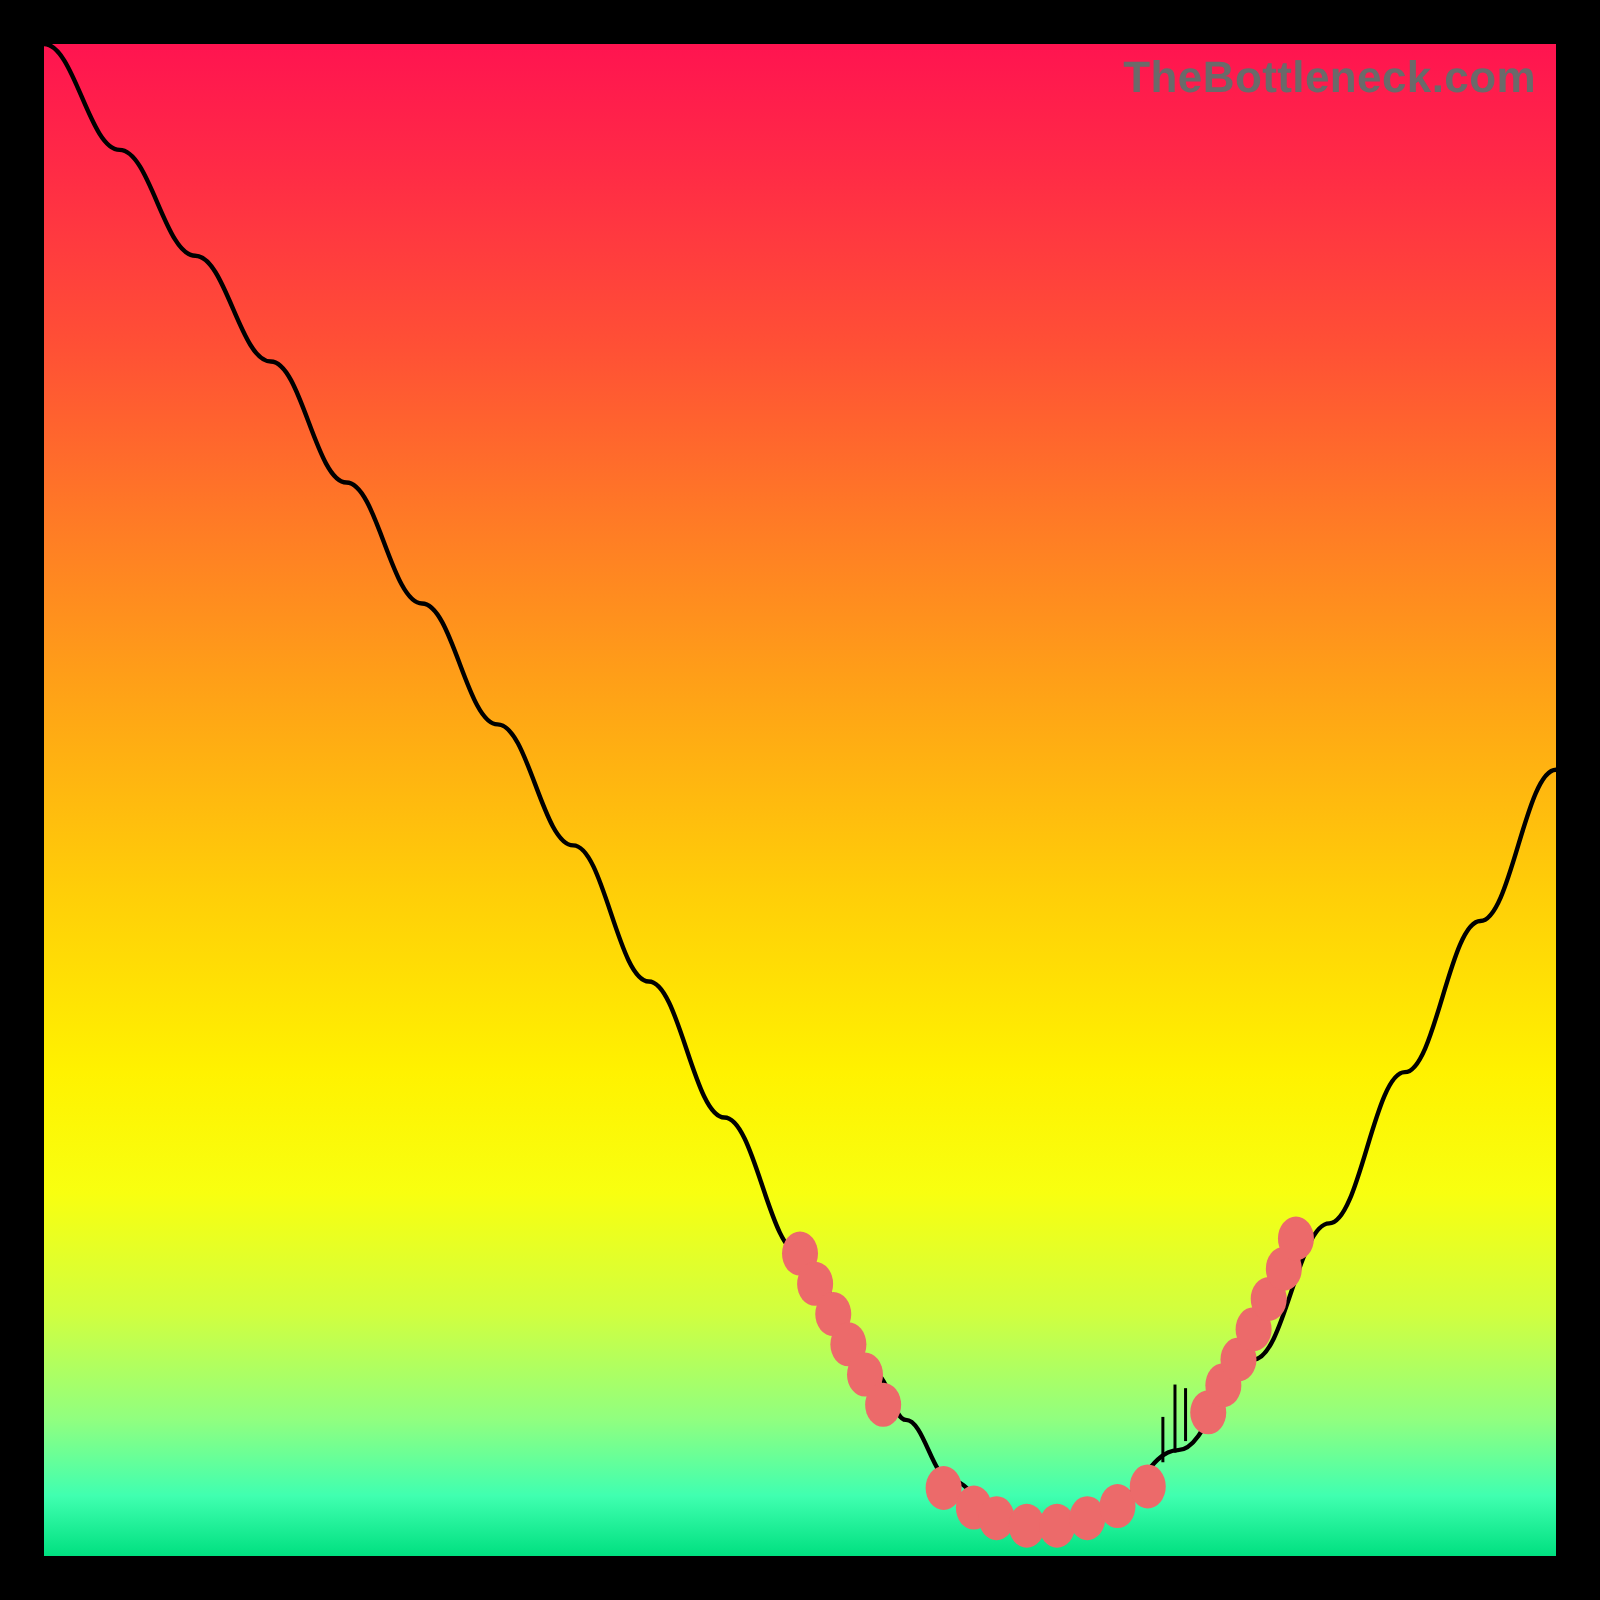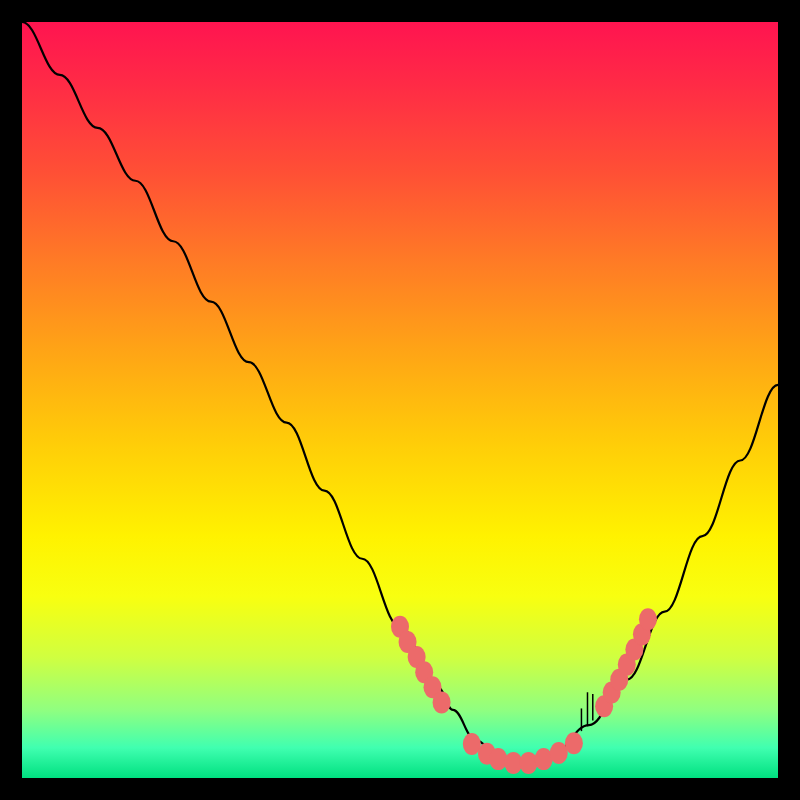--- a/index.html
+++ b/index.html
@@ -47,20 +47,21 @@
     top: 0;
     width: 756px;
     height: 756px;
   }
 </style>
 </head>
 <body>
 
 <div class="chart-container">
   <div class="plot-area">
+    <div class="watermark">TheBottleneck.com</div>
     <svg class="curve" viewBox="0 0 756 756">
       <g id="spikes-group">
           <line x1="559.4399999999999" x2="559.4399999999999" y1="709.128" y2="686.448" stroke="#000" stroke-width="1.5"></line>
           <line x1="565.4879999999999" x2="565.4879999999999" y1="704.2896000000001" y2="670.2696" stroke="#000" stroke-width="1.5"></line>
           <line x1="570.78" x2="570.78" y1="698.544" y2="672.0840000000001" stroke="#000" stroke-width="1.5"></line>
         </g>
       <path id="curve-path" fill="none" stroke="#000000" stroke-width="2.2" d="M 0 0 C 15.120000000000003 0 22.680000000000003 52.91999999999996 37.800000000000004 52.91999999999996 C 52.92000000000001 52.91999999999996 60.480000000000004 105.84000000000003 75.60000000000001 105.84000000000003 C 90.72 105.84000000000003 98.28 158.76 113.39999999999999 158.76 C 128.52 158.76 136.08 219.24 151.20000000000002 219.24 C 166.32000000000002 219.24 173.88 279.71999999999997 189 279.71999999999997 C 204.12 279.71999999999997 211.67999999999998 340.2 226.79999999999998 340.2 C 241.92 340.2 249.47999999999996 400.68 264.59999999999997 400.68 C 279.71999999999997 400.68 287.28000000000003 468.71999999999997 302.40000000000003 468.71999999999997 C 317.52000000000004 468.71999999999997 325.08 536.76 340.2 536.76 C 355.32 536.76 362.88 604.8 378 604.8 C 393.12 604.8 400.68 665.28 415.8 665.28 C 421.848 665.28 424.87199999999996 687.96 430.91999999999996 687.96 C 439.99199999999996 687.96 444.52799999999996 718.2 453.59999999999997 718.2 C 462.67199999999997 718.2 467.208 733.32 476.28000000000003 733.32 C 482.32800000000003 733.32 485.35200000000003 740.88 491.40000000000003 740.88 C 500.47200000000004 740.88 505.00800000000004 740.88 514.08 740.88 C 520.128 740.88 523.1519999999999 733.32 529.1999999999999 733.32 C 544.3199999999999 733.32 551.88 703.08 567 703.08 C 582.12 703.08 589.6800000000001 657.72 604.8000000000001 657.72 C 619.9200000000001 657.72 627.48 589.6800000000001 642.6 589.6800000000001 C 657.72 589.6800000000001 665.28 514.0799999999999 680.4 514.0799999999999 C 695.52 514.0799999999999 703.0799999999999 438.48 718.1999999999999 438.48 C 733.3199999999999 438.48 740.88 362.88 756 362.88 "></path>
       <g id="markers-group">
           <ellipse cx="378" cy="604.8" rx="9" ry="11" fill="#ec6a6a"></ellipse>
           <ellipse cx="385.56" cy="619.9200000000001" rx="9" ry="11" fill="#ec6a6a"></ellipse>

